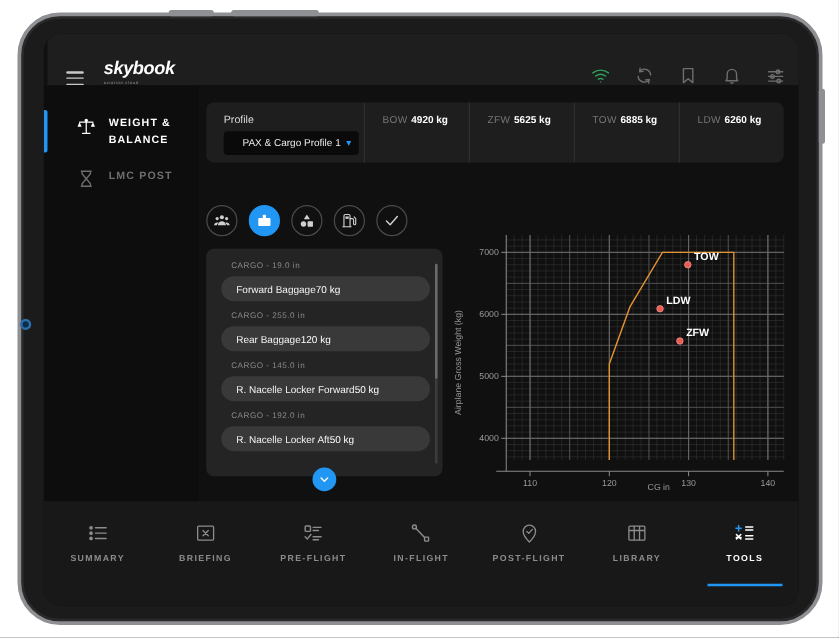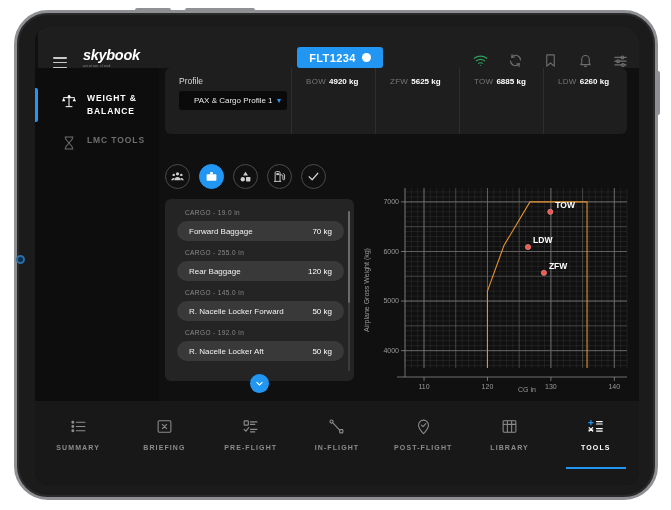--- a/index.html
+++ b/index.html
@@ -112,22 +112,22 @@
     font-size: 8.5px; font-weight: bold; letter-spacing: 0.9px;
     line-height: 1.5; color: #6e6e6e; white-space: pre-line;
   }
   .side-item.active .slabel { color: #ffffff; }
 
   
   #main { position: absolute; left: 124px; top: 41px; width: 480px; height: 333px; }
 
   
   #profile-card {
-    position: absolute; left: 6px; top: 0;
-    width: 462px; height: 66px;
+    position: absolute; left: 6px; top: 14px;
+    width: 462px; height: 48px;
     background: #1e1e1e;
     border-radius: 6px;
     display: flex; align-items: stretch;
   }
   #profile-col { width: 126px; padding: 8px 0 0 14px; }
   #profile-col .lab { font-size: 8.5px; color: #dadada; margin-bottom: 5px; }
   #profile-select {
     background: #0a0a0a;
     border-radius: 3px;
     height: 19px; width: 108px;
@@ -173,21 +173,21 @@
   }
   .cg-group { margin-bottom: 8px; }
   .cg-label {
     font-size: 6.5px; color: #8a8a8a; letter-spacing: 0.4px;
     margin: 0 0 5px 8px;
   }
   .cg-row {
     background: #393939;
     border-radius: 11px;
     height: 20px;
-    display: flex; align-items: center; justify-content: space-between;
+    display: flex; align-items: center; 
     padding: 0 12px 0 12px;
     font-size: 8px; color: #f2f2f2;
     cursor: pointer;
   }
   .cg-row .val { font-size: 8px; color: #ffffff; }
   #cargo-scroll {
     position: absolute; right: 4px; top: 12px;
     width: 2px; height: 160px; background: #3c3c3c; border-radius: 1px;
     cursor: pointer;
   }
@@ -248,24 +248,20 @@
       <div id="hamburger">
         <span></span>
           <span></span>
           <span></span>
       </div>
       <div id="logo">
         <div class="word">skybook</div>
         <div class="sub">aviation cloud</div>
       </div>
 
-      <div id="flight-pill">
-        <span>FLT1234</span>
-        <span class="dot"></span>
-      </div>
 
       <div id="topicons">
         <svg class="ic" viewBox="0 0 24 24" fill="none" stroke="#2e9e5b" stroke-width="1.8" stroke-linecap="round">
           <path d="M2 8.5a16 16 0 0 1 20 0"></path>
             <path d="M5.5 12.5a11 11 0 0 1 13 0"></path>
             <path d="M9 16.5a6 6 0 0 1 6 0"></path>
             <circle cx="12" cy="20" r="0.9" fill="#2e9e5b" stroke="none"></circle>
         </svg>
         <svg class="ic" viewBox="0 0 24 24" fill="none" stroke="#6e6e6e" stroke-width="1.8" stroke-linecap="round">
           <path d="M20 11a8 8 0 0 0-14-4.5"></path>
@@ -306,21 +302,21 @@
 BALANCE</span>
       </div>
       <div class="side-item">
         <span class="bar"></span>
         <svg class="sicon" viewBox="0 0 24 24" fill="none" stroke="#6e6e6e" stroke-width="1.6" stroke-linejoin="round">
           <line x1="5.5" y1="3" x2="18.5" y2="3"></line>
             <line x1="5.5" y1="21" x2="18.5" y2="21"></line>
           <path d="M7 3v3l5 6-5 6v3"></path>
             <path d="M17 3v3l-5 6 5 6v3"></path>
         </svg>
-        <span class="slabel">LMC TOOLS</span>
+        <span class="slabel">LMC POST</span>
       </div>
     </div>
 
     <div id="main">
 
       <div id="profile-card">
         <div id="profile-col">
           <div class="lab">Profile</div>
           <div id="profile-select">
             <span>PAX &amp; Cargo Profile 1</span>

